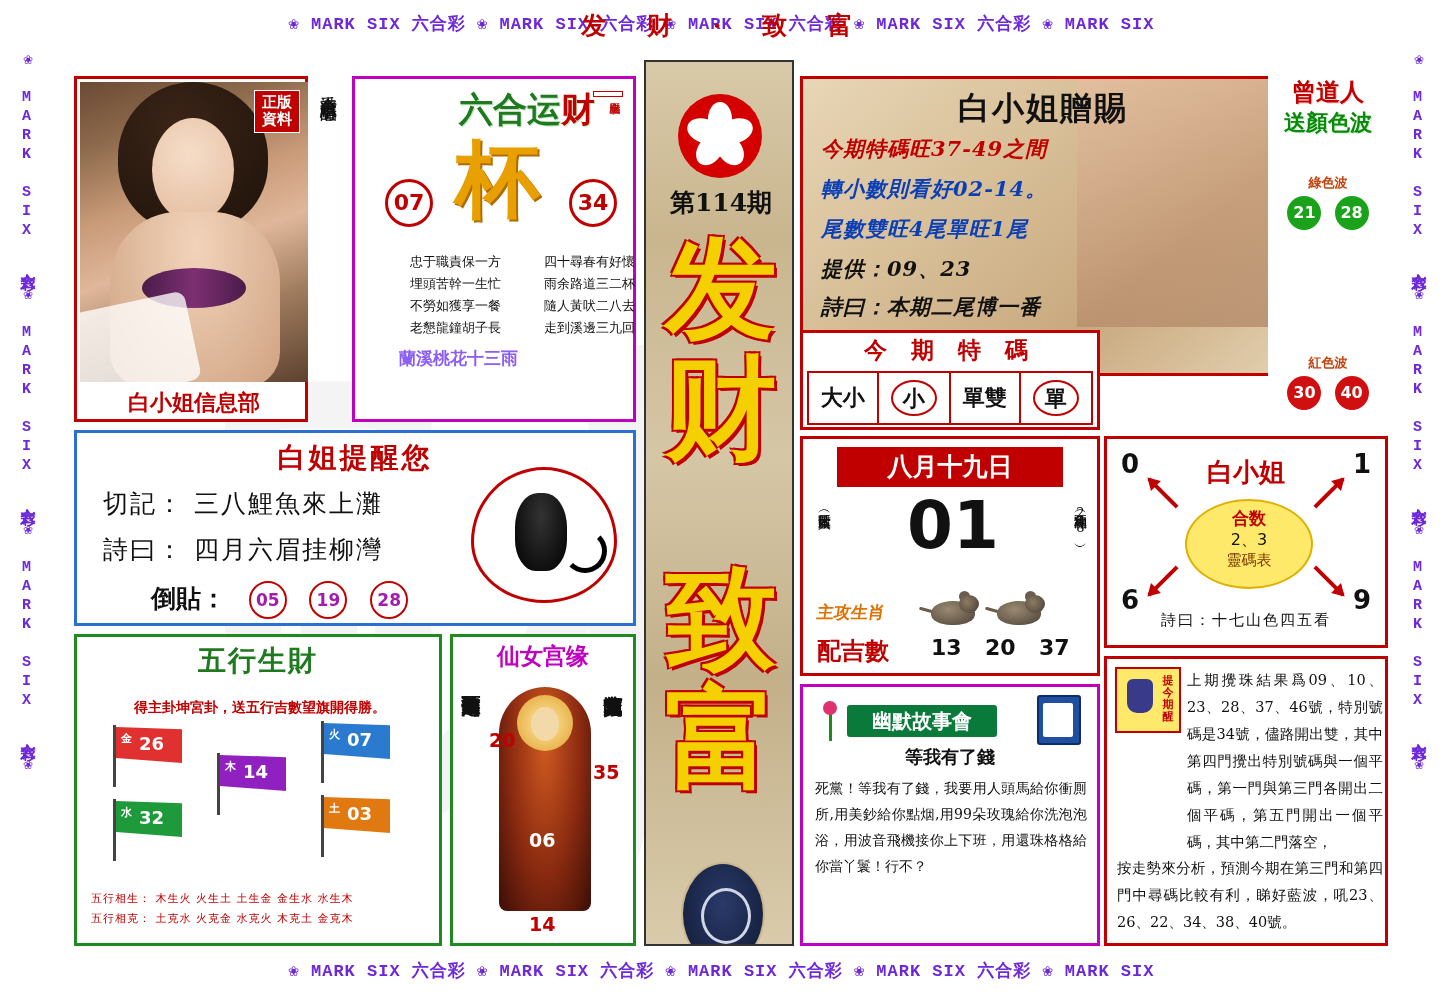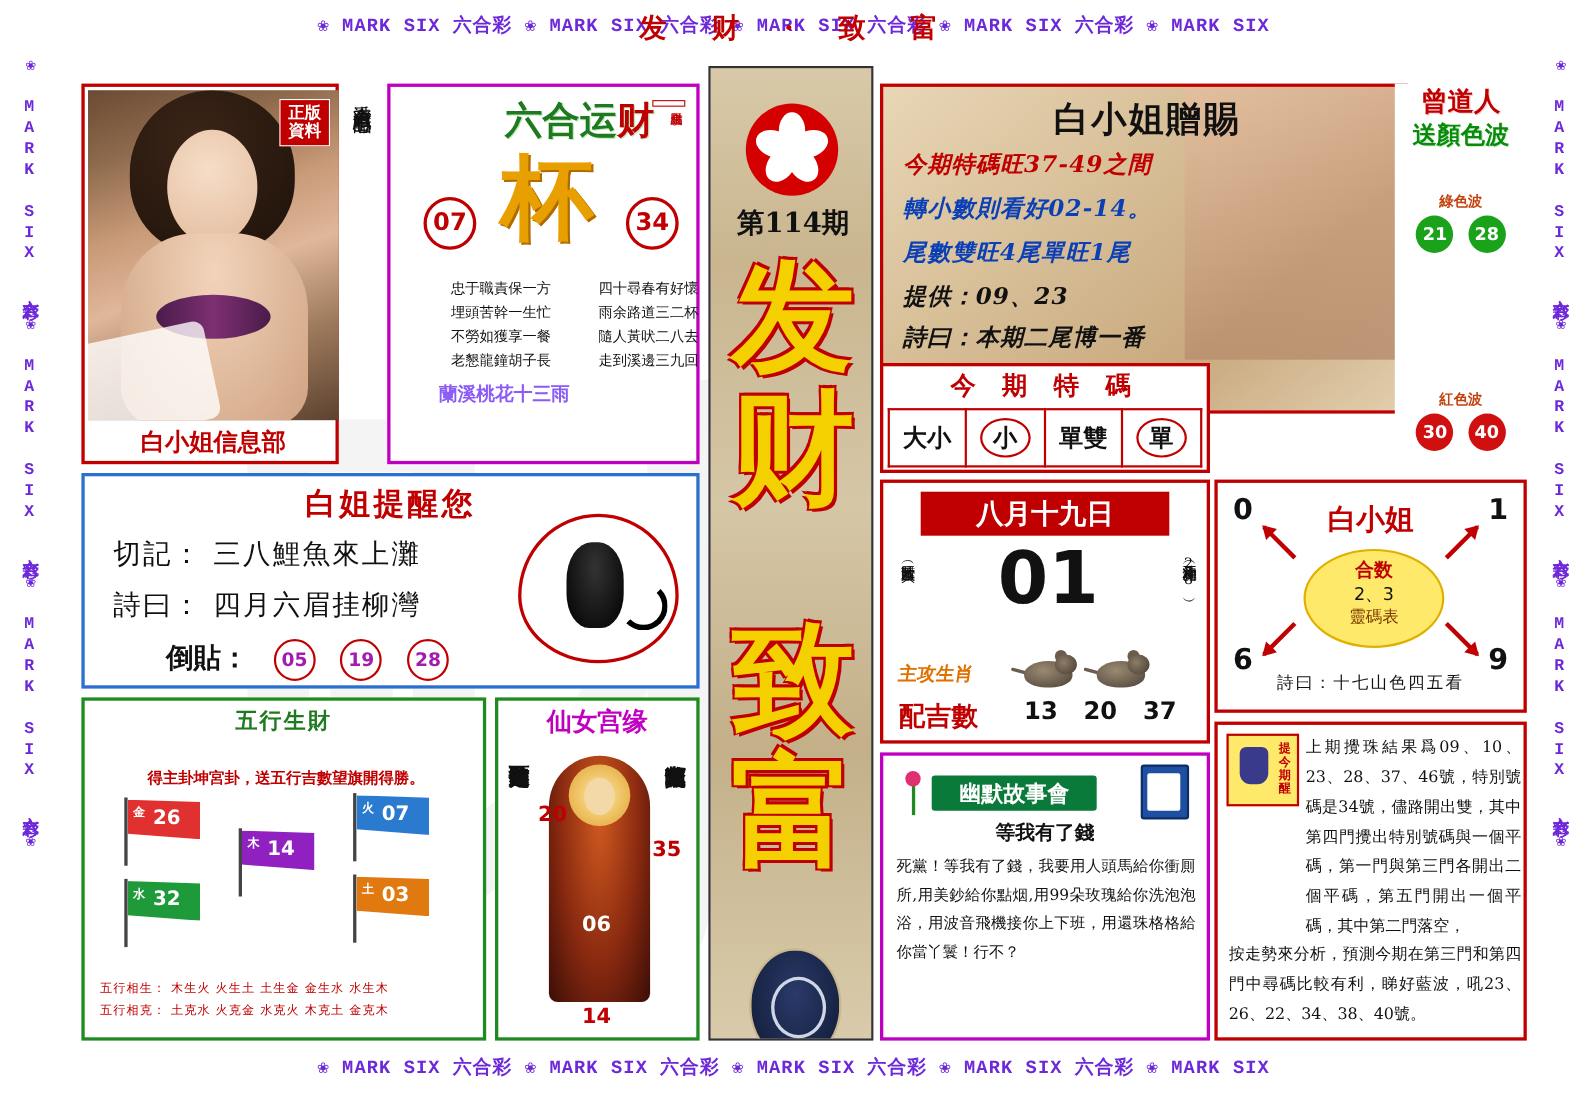--- a/index.html
+++ b/index.html
@@ -186,21 +186,21 @@
     font-family:"DejaVu Sans","Liberation Sans",sans-serif;}
   #monkey-seal{position:absolute;right:22px;top:34px;width:140px;height:130px;}
   #monkey-seal .flower{position:absolute;left:0;top:0;width:140px;height:130px;border:3px solid #c00000;
     border-radius:50% 50% 50% 50%/55% 55% 45% 45%;}
   #monkey-seal .mk{position:absolute;left:44px;top:26px;width:52px;height:78px;
     background:radial-gradient(ellipse at 50% 30%,#333,#000);border-radius:44% 44% 40% 40%;}
   #monkey-seal .tailm{position:absolute;left:92px;top:62px;width:34px;height:34px;border:5px solid #000;
     border-radius:50%;border-left-color:transparent;border-top-color:transparent;}
   
   #wuxing-card{left:74px;top:634px;width:368px;height:312px;border:3px solid #1f8a1f;}
-  #wuxing-title{position:absolute;left:0;top:5px;width:362px;text-align:center;font-size:20px;font-weight:bold;
+  #wuxing-title{position:absolute;left:0;top:5px;width:362px;text-align:center;font-size:28px;font-weight:bold;
     color:#1f7a1f;font-family:"DejaVu Serif","Liberation Serif",serif;letter-spacing:2px;}
   .wx-sub{position:absolute;left:10px;width:346px;text-align:center;color:#c00000;font-size:14px;font-weight:bold;
     font-family:"DejaVu Serif","Liberation Serif",serif;}
   #wxs1{top:42px;}
   #wxs2{top:62px;}
   .flag{position:absolute;width:74px;height:62px;}
   .flag .pole{position:absolute;left:0;top:0;width:3px;height:62px;background:#444;}
   .flag .cloth2{position:absolute;left:3px;top:2px;width:66px;height:36px;
     clip-path:polygon(0 0,100% 6%,100% 100%,0 86%);}
   .flag .lbl{position:absolute;left:8px;top:6px;font-size:11px;font-weight:bold;color:#fff;

